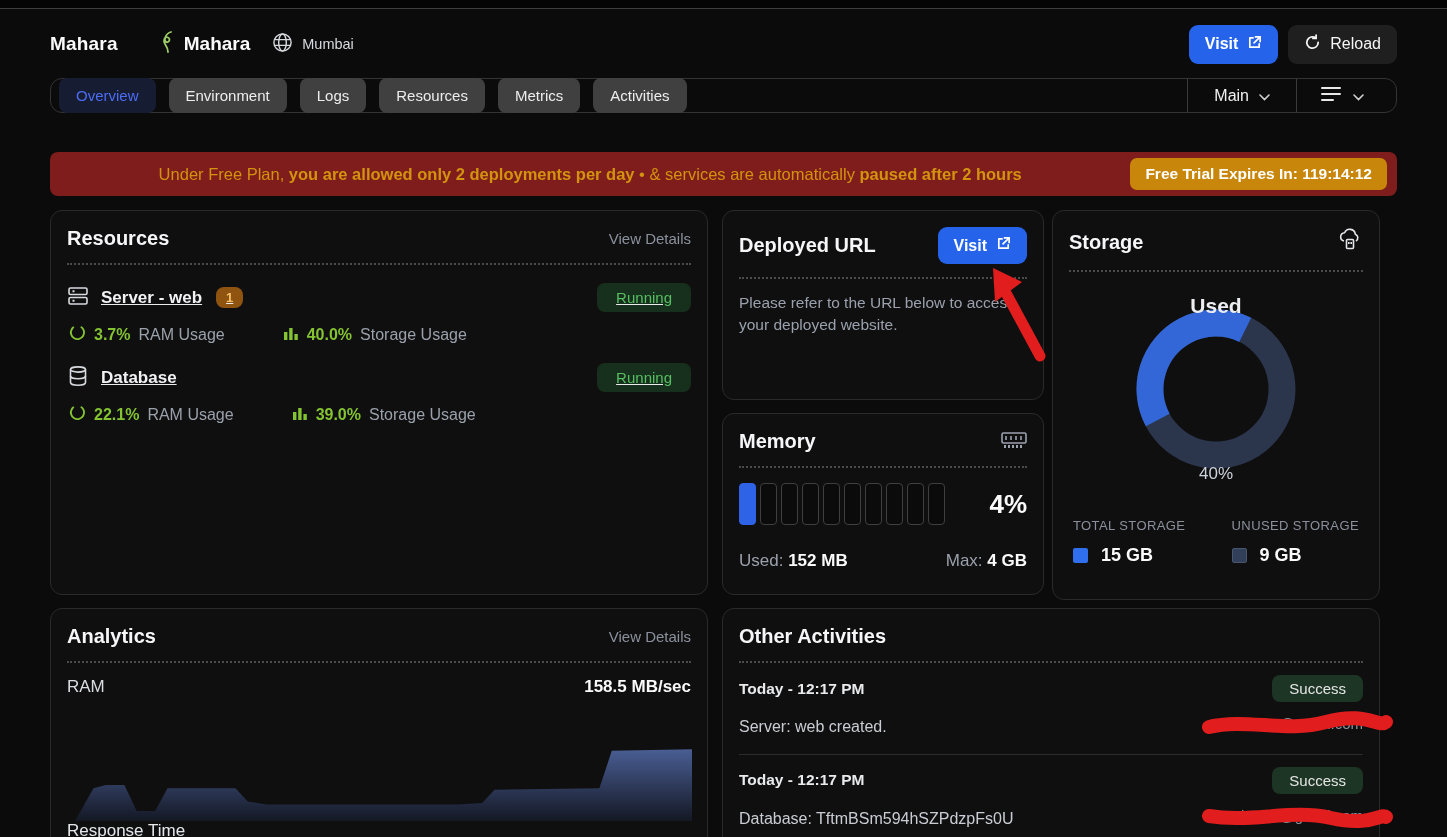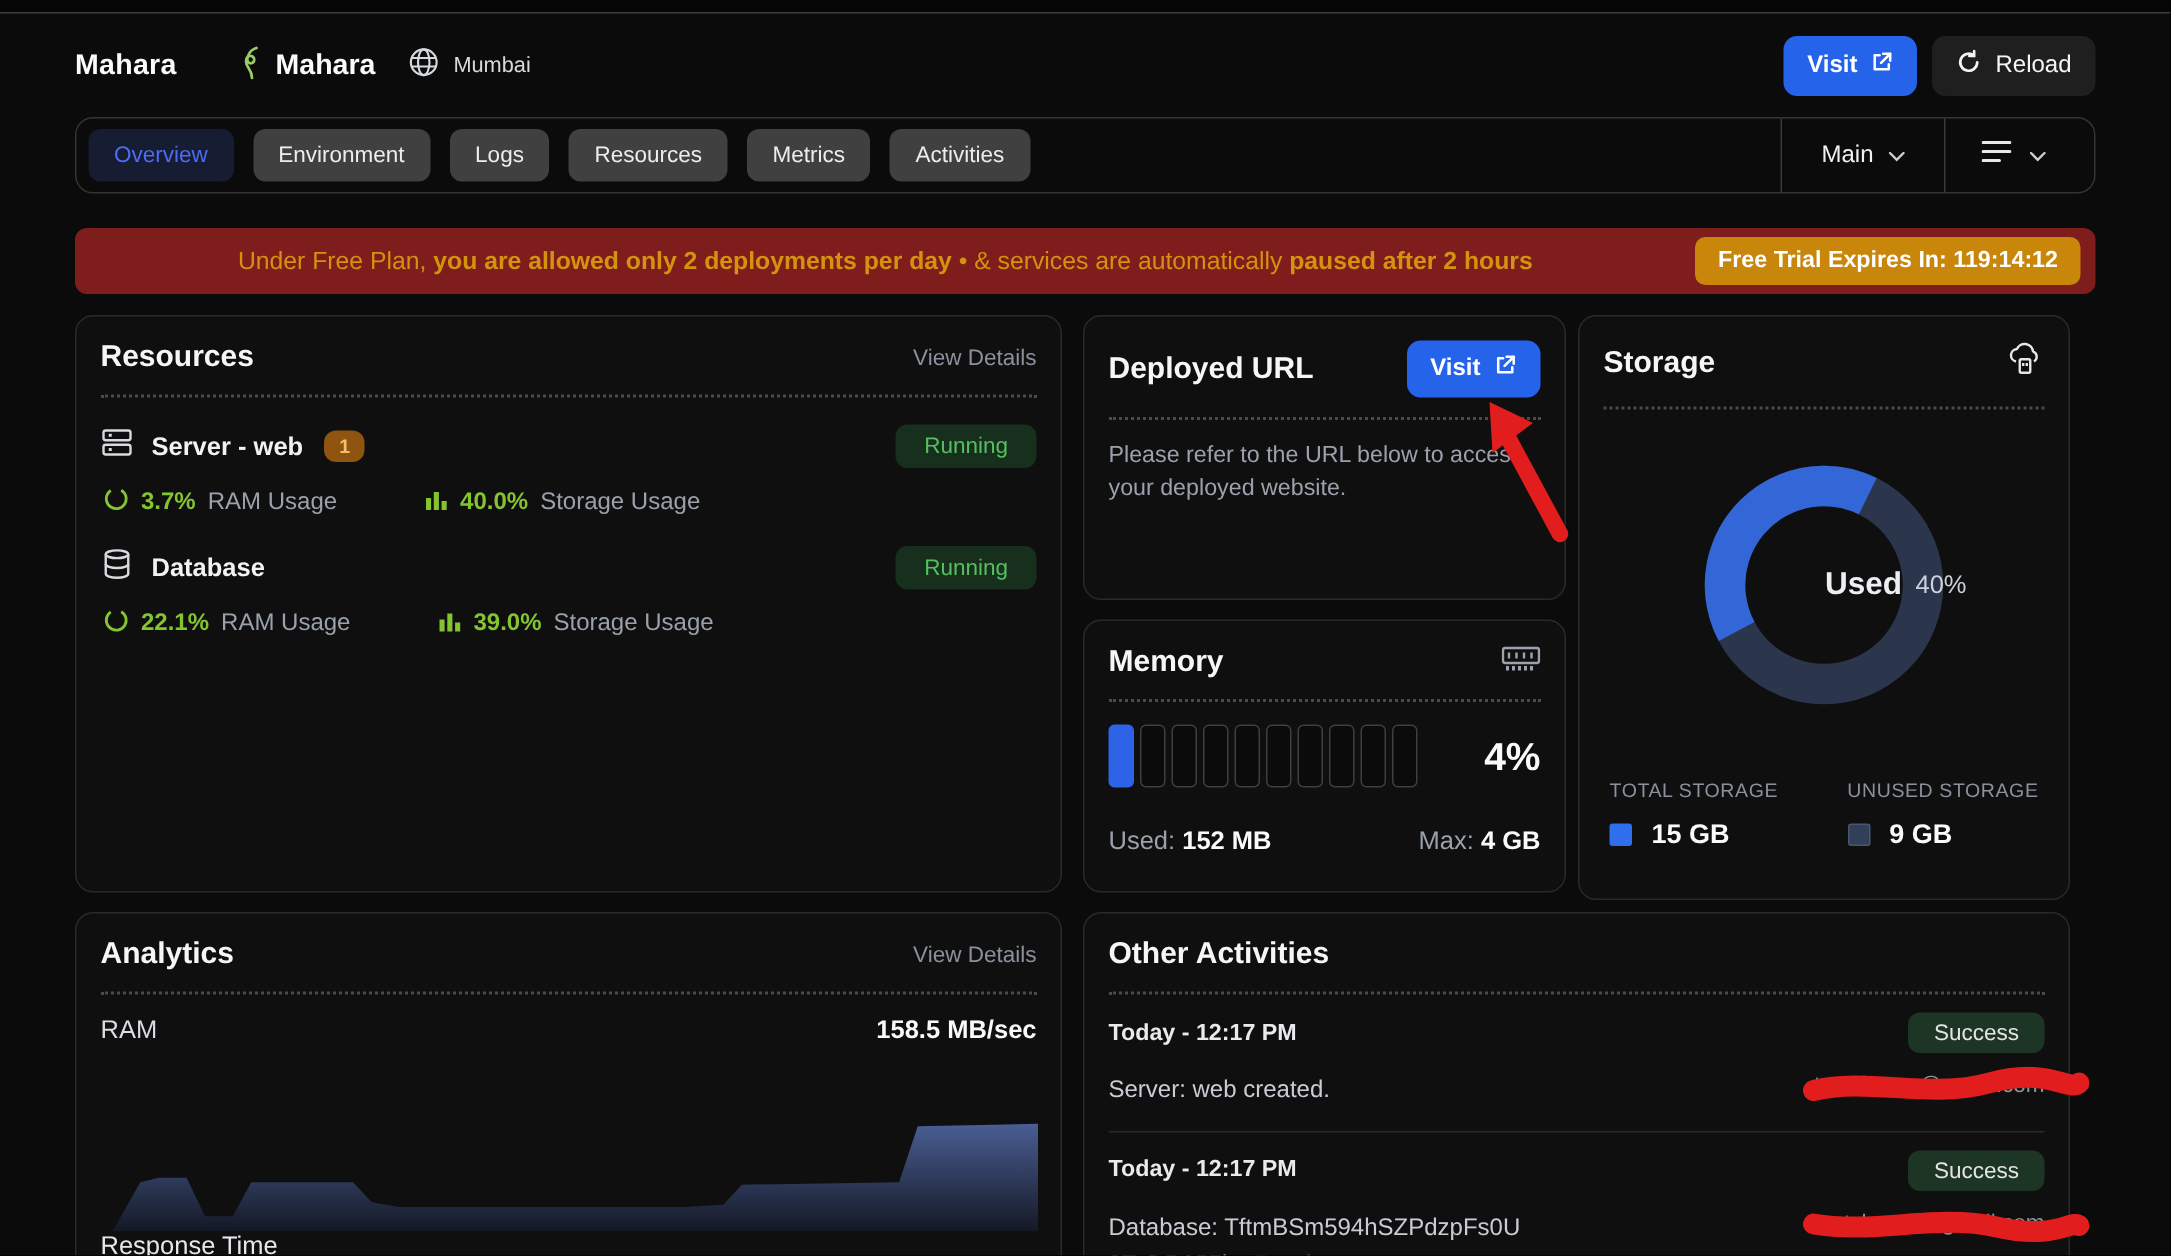--- a/index.html
+++ b/index.html
@@ -14,21 +14,21 @@
   .hdr .proj { display:flex; align-items:center; gap:8px; margin-left:42px; }
   .hdr .proj-name { font-size:19px; font-weight:bold; color:#fafafa; }
   .hdr .region { display:flex; align-items:center; gap:9px; margin-left:22px; }
   .hdr .region-name { font-size:14.5px; color:#d6d9de; }
   .hdr-right { margin-left:auto; display:flex; gap:10px; }
   .btn { display:flex; align-items:center; gap:9px; border:none; cursor:pointer; border-radius:9px; font-family:inherit; font-size:16px; }
   .btn-visit { background:#2563eb; color:#fff; padding:9px 16px; font-weight:bold; }
   .btn-reload { background:#1f1f1f; color:#f5f5f5; padding:9px 16px; }
 
   
-  .tabbar { position:absolute; left:50px; top:78px; width:1347px; height:51px; border:1px solid #343434; border-radius:12px; display:flex; align-items:center; padding:0 8px; }
+  .tabbar { position:absolute; left:50px; top:78px; width:1347px; height:35px; border:1px solid #343434; border-radius:12px; display:flex; align-items:center; padding:0 8px; }
   .tabs { display:flex; gap:13px; }
   .tab { padding:9px 17px; background:#404040; color:#ededed; border-radius:8px; font-size:15px; cursor:pointer; }
   .tab.active { background:#161c31; color:#4c6cf5; }
   .tabbar-right { margin-left:auto; display:flex; align-items:center; height:100%; }
   .vdiv { width:1px; height:100%; background:#3a3a3a; }
   .branch-select { display:flex; align-items:center; gap:10px; padding:0 26px; cursor:pointer; font-size:16px; color:#f0f0f0; }
   .menu-select { display:flex; align-items:center; gap:12px; padding:0 24px; cursor:pointer; }
 
   
   .banner { position:absolute; left:50px; top:152px; width:1347px; height:44px; background:#7f1d1d; border-radius:8px; display:flex; align-items:center; padding:0 10px 0 0; }
@@ -44,21 +44,21 @@
   .dotted { border-top:2px dotted #4b4b4b; margin-top:13px; }
 
   #card-resources { left:50px; top:210px; width:658px; height:385px; }
   #card-deployed  { left:722px; top:210px; width:322px; height:190px; }
   #card-memory    { left:722px; top:413px; width:322px; height:182px; }
   #card-storage   { left:1052px; top:210px; width:328px; height:390px; }
   #card-analytics { left:50px; top:608px; width:658px; height:300px; }
   #card-activities{ left:722px; top:608px; width:658px; height:300px; }
 
   
-  .res-row { display:flex; align-items:center; margin-top:18px; }
+  .res-row { display:flex; align-items:center; margin-top:18px;text-decoration:underline; }
   .res-row .res-name { font-size:17px; font-weight:bold; color:#f2f2f4; margin-left:12px; }
   .count-badge { margin-left:14px; background:#8f5410; color:#f5c069; font-size:13px; font-weight:bold; padding:3px 10px; border-radius:8px; }
   .status-badge { margin-left:auto; background:#17301d; color:#57bf60; font-size:15px; padding:6px 19px; border-radius:8px; }
   .res-stats { display:flex; align-items:center; gap:14px; margin:12px 0 6px 2px; }
   .stat { display:flex; align-items:center; gap:8px; margin-right:44px; }
   .stat-val { color:#84c431; font-weight:bold; font-size:16px; }
   .stat-lbl { color:#9aa1ab; font-size:16px; }
 
   
   .dep-desc { margin-top:13px; font-size:15.5px; color:#9aa1ac; line-height:1.4; width:300px; }
@@ -69,21 +69,21 @@
   .mem-segs { display:flex; gap:4px; }
   .mem-seg { width:17px; height:42px; border:1px solid #3f3f3f; background:#0b0b0b; border-radius:4px; }
   .mem-seg.filled { background:#2e63e7; border-color:#2e63e7; }
   .mem-pct { margin-left:auto; font-size:26px; font-weight:bold; color:#fafafa; }
   .mem-foot { display:flex; justify-content:space-between; margin-top:26px; font-size:17px; }
   .mem-foot .lbl { color:#9aa1ab; }
   .mem-foot b { color:#fafafa; }
 
   
   .donut-wrap { position:relative; width:190px; height:190px; margin:22px auto 0; }
-  .donut-center { position:absolute; inset:0; display:flex; flex-direction:row; align-items:center; justify-content:flex-end; gap:9px; }
+  .donut-center { position:absolute; inset:0; display:flex; flex-direction:column; align-items:center; justify-content:space-between; gap:9px; }
   .donut-center .used { font-size:21px; font-weight:bold; color:#eceef1; }
   .donut-center .pct { font-size:17px; color:#cbd2da; }
   .sto-legend { display:flex; justify-content:space-between; margin-top:34px; padding:0 4px; }
   .leg-title { font-size:13px; color:#8b919c; letter-spacing:.4px; }
   .leg-val { display:flex; align-items:center; gap:13px; margin-top:12px; font-size:18px; font-weight:bold; color:#fafafa; }
   .leg-sq { width:15px; height:15px; border-radius:2px; }
   .leg-sq.total { background:#2f6fed; }
   .leg-sq.unused { background:#323f58; border:1px solid #4a5670; }
 
   

